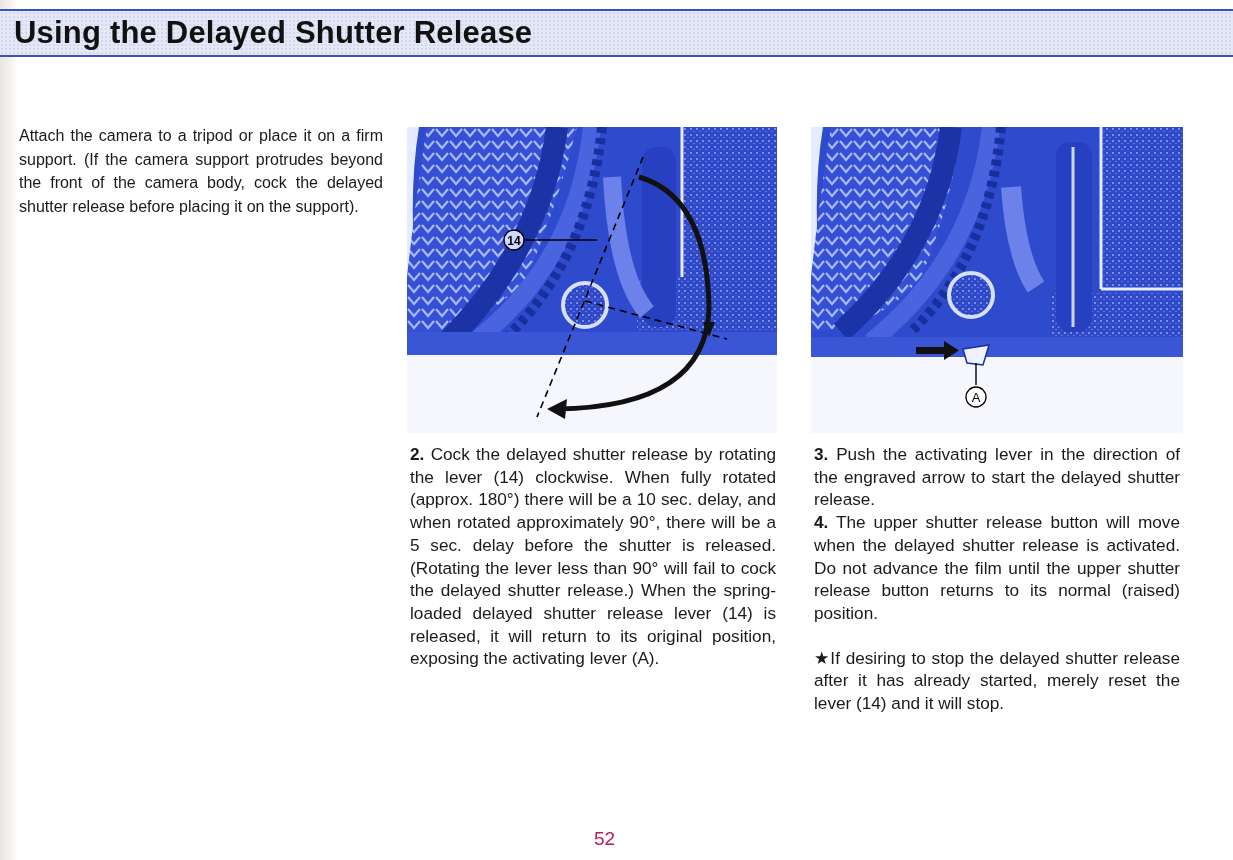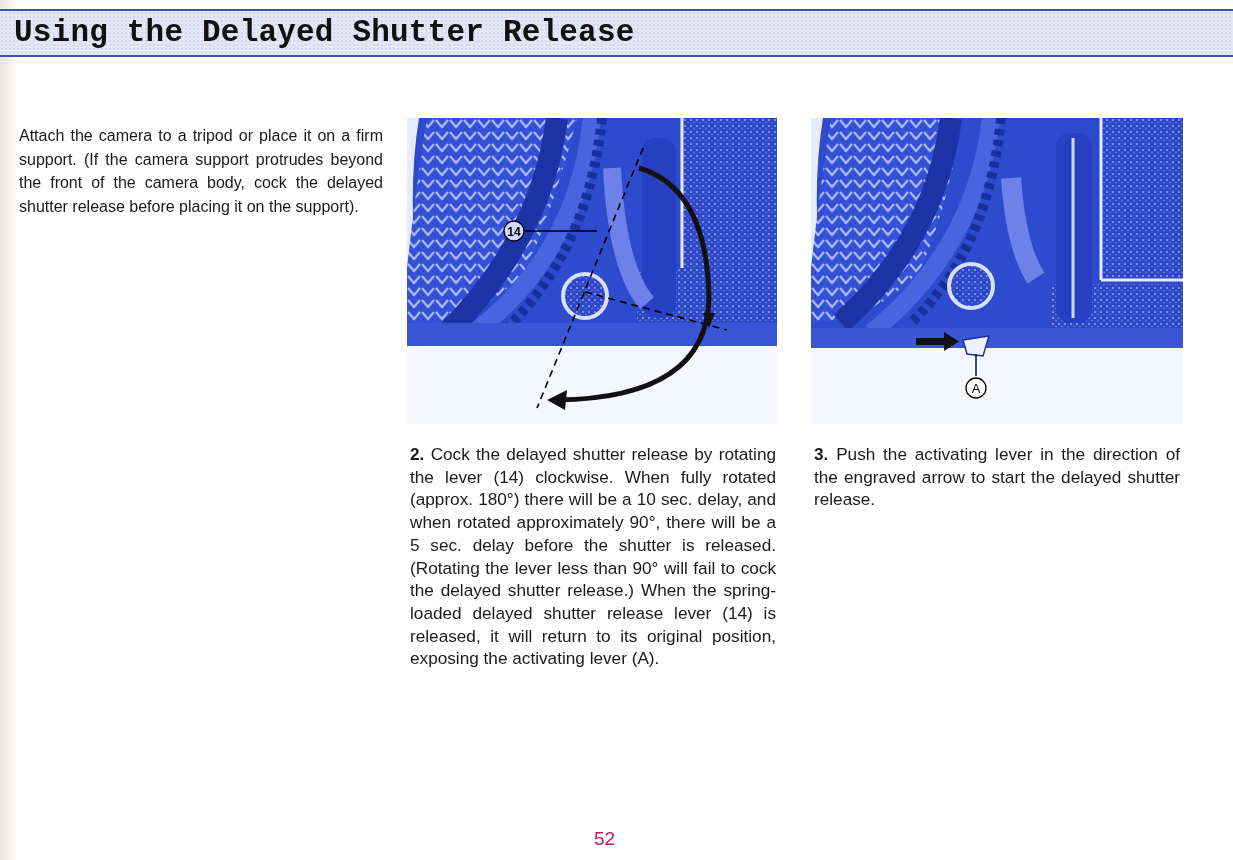--- a/index.html
+++ b/index.html
@@ -14,33 +14,32 @@
     background: linear-gradient(to right, #e9e4df, #f6f3f1 60%, #ffffff);
   }
   .title-bar {
     position: absolute; left: 0; top: 9px; width: 1233px; height: 48px;
     background: #e4e7f5;
     background-image: radial-gradient(#d3d8ee 1px, transparent 1.2px);
     background-size: 4px 4px;
     border-top: 2px solid #3d52b8;
     border-bottom: 2px solid #3d52b8;
     box-sizing: border-box;
-    font-family: Liberation Mono, monospace;
   }
   .title-text {
     position: absolute; left: 14px; top: 4px;
     font-size: 31px; font-weight: bold; letter-spacing: 0.2px;
     color: #111;
   }
   .intro {
     position: absolute; left: 19px; top: 124px; width: 364px;
     font-size: 16px; line-height: 23.5px; text-align: justify;
   }
   .photo {
-    position: absolute; top: 118px; height: 306px;
+    position: absolute; top: 127px; height: 306px;
     background: #bef264; overflow: hidden;
   }
   .photo svg { display: block; }
   .photo1 { left: 407px; width: 370px; }
   .photo2 { left: 811px; width: 372px; }
   .col {
     position: absolute; top: 443px; width: 366px;
     font-size: 17.2px; line-height: 22.7px; text-align: justify;
   }
   .col1 { left: 410px; }
@@ -144,15 +143,17 @@
     <text x="165" y="275" font-size="13" text-anchor="middle" fill="#000" font-family="Liberation Sans, sans-serif">A</text>
   </svg>
 </div>
 
 <div class="col col1">
   <p><span class="num">2.</span> <span>Cock the delayed shutter release by rotating the lever (14) clockwise. When fully rotated (approx. 180°) there will be a 10 sec. delay, and when rotated approximately 90°, there will be a 5 sec. delay before the shutter is released. (Rotating the lever less than 90° will fail to cock the delayed shutter release.) When the spring-loaded delayed shutter release lever (14) is released, it will return to its original position, exposing the activating lever (A).</span></p>
 </div>
 
 <div class="col col2">
   <p><span class="num">3.</span> <span>Push the activating lever in the direction of the engraved arrow to start the delayed shutter release.</span></p>
+  <p><span class="num">4.</span> <span>The upper shutter release button will move when the delayed shutter release is activated. Do not advance the film until the upper shutter release button returns to its normal (raised) position.</span></p>
+  <p class="gap"><span>★</span><span>If desiring to stop the delayed shutter release after it has already started, merely reset the lever (14) and it will stop.</span></p>
 </div>
 
 <div class="page-number">52</div>
 
 </body></html>

